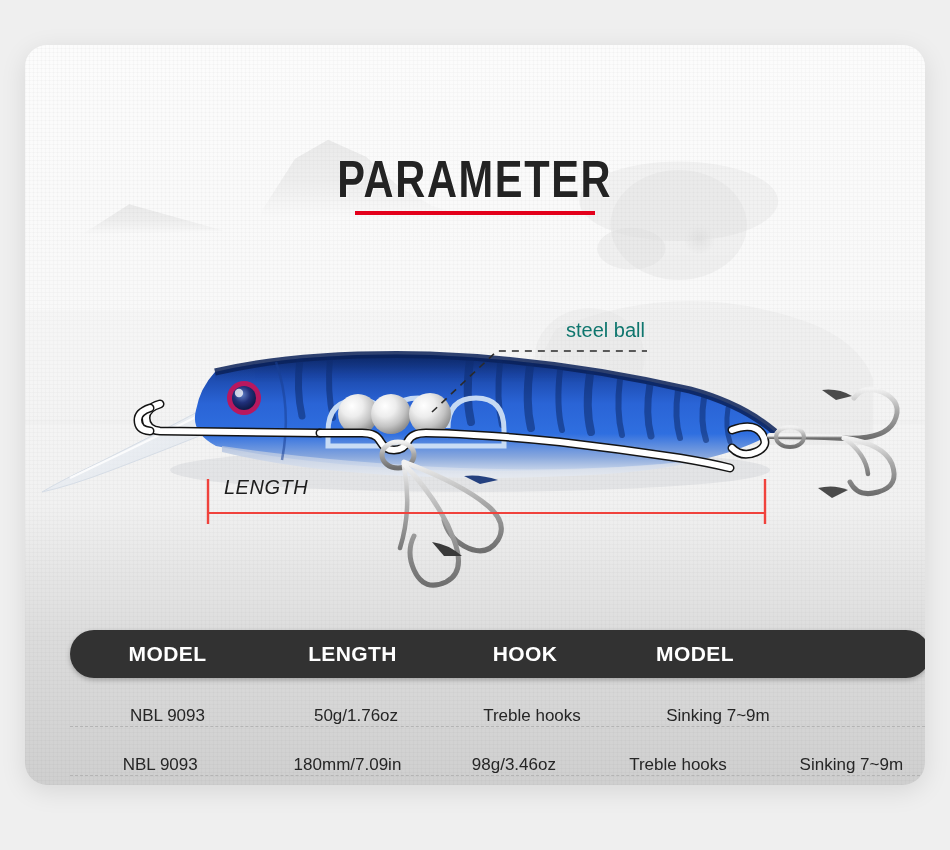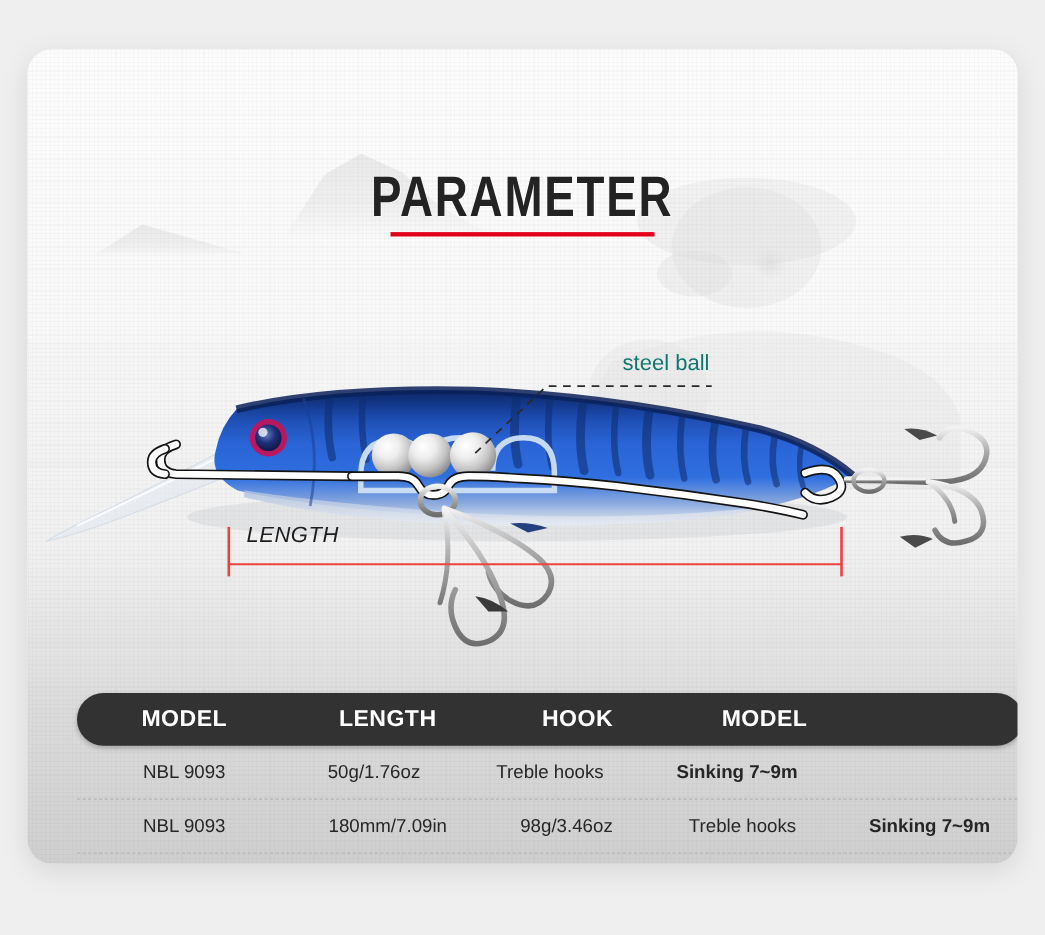--- a/index.html
+++ b/index.html
@@ -71,32 +71,33 @@
   .thead{
     height:48px;border-radius:24px;background:#323232;
     display:flex;align-items:center;
     box-shadow:0 2px 5px rgba(0,0,0,.25);
   }
   .thead .cell{
     color:#fff;font-weight:bold;font-size:21px;text-align:center;
     letter-spacing:.4px;
   }
   .trow{
-    height:48px;display:flex;align-items:center;
+    height:48px;display:flex;align-items:flex-end;
     border-bottom:1px dashed #b4b4b4;
+    gap:16px;
   }
   .trow .cell{
     color:#262626;font-size:17px;text-align:center;
   }
   .trow:first-of-type{margin-top:12px;}
   .c1{width:195px;}
   .c2{width:175px;}
   .c3{width:150px;}
   .c4{width:170px;}
-  .c5{width:170px;font-weight:bold;}
+  .c5{width:170px;}
 </style>
 </head>
 <body>
 
 <div id="stage">
 
   <div class="card">
 
     <svg class="ghost" viewBox="0 0 950 850" preserveAspectRatio="none">
       <defs>

